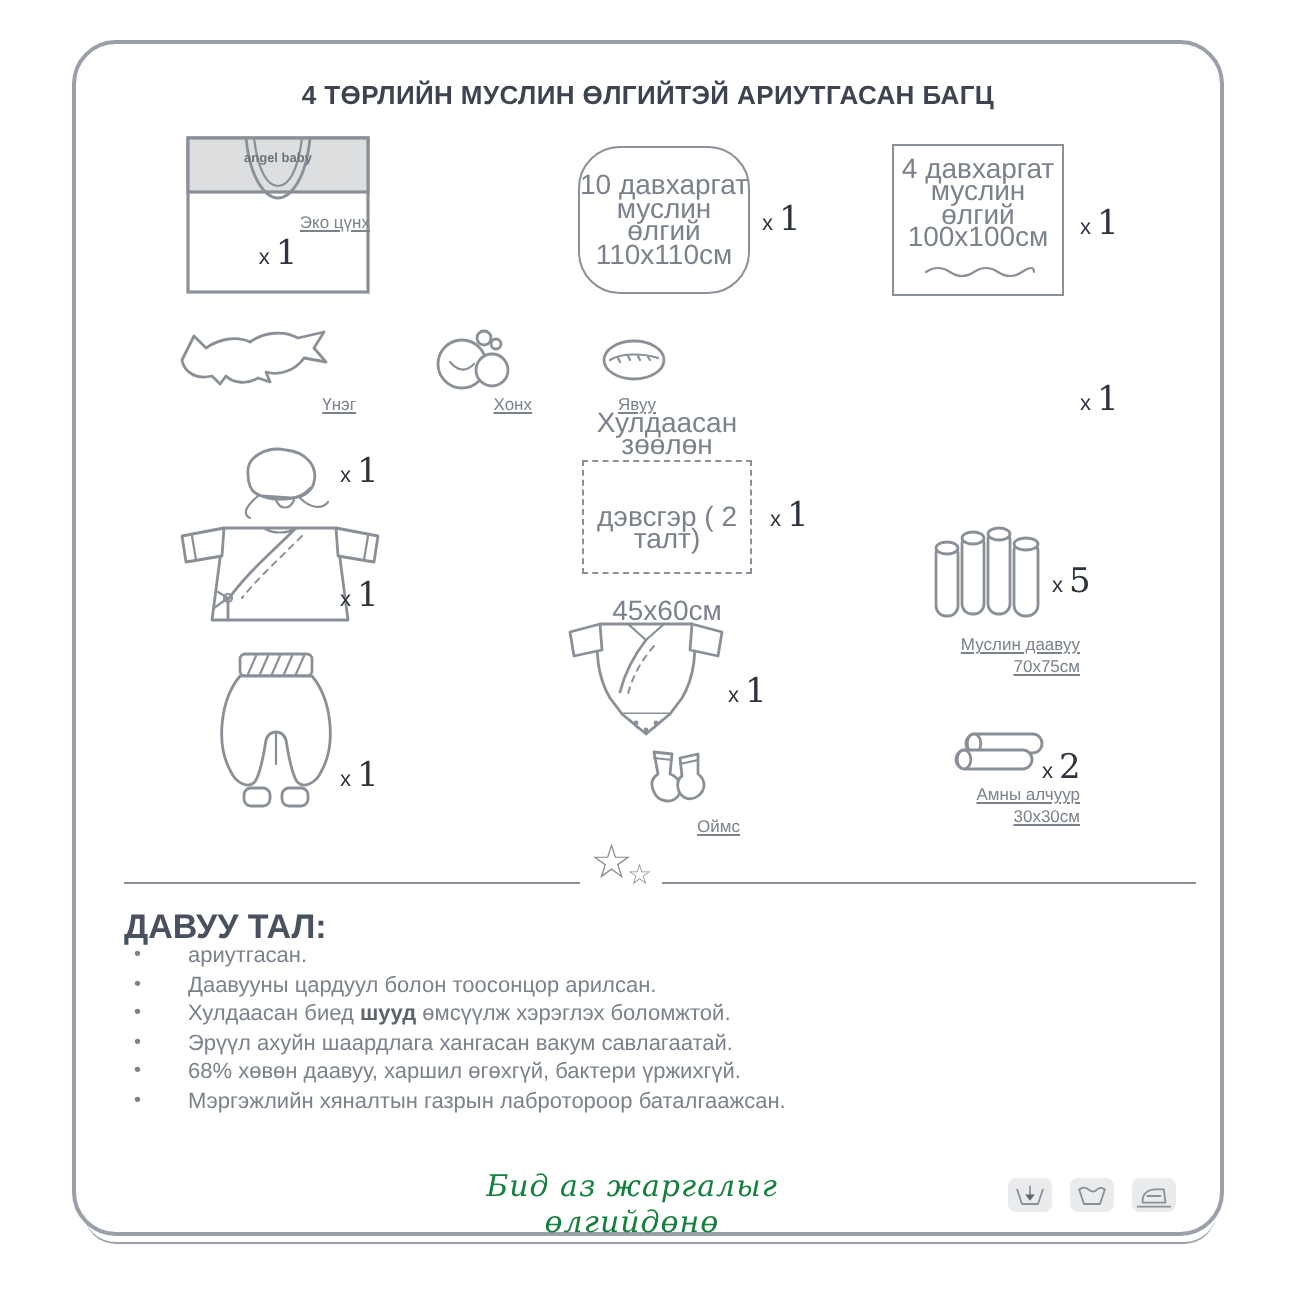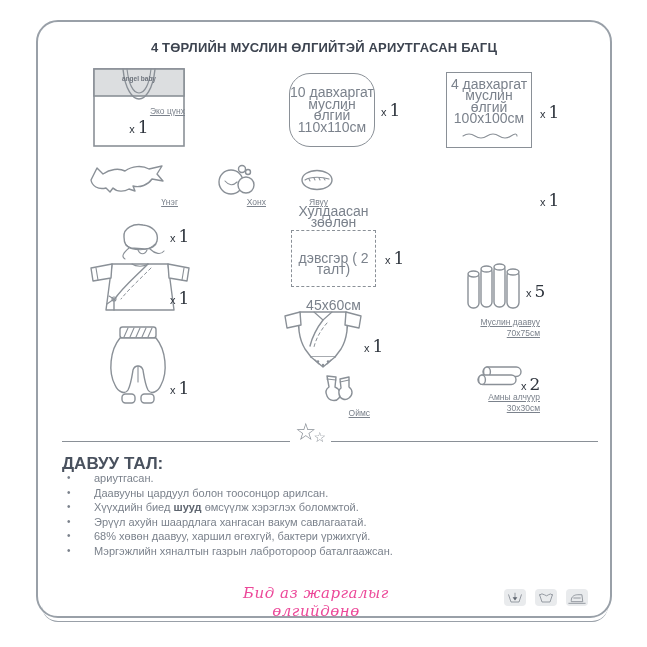--- a/index.html
+++ b/index.html
@@ -34,21 +34,21 @@
   .star-sm { font-size:14px; margin-left:-3px; }
 
   .adv-head { left:62px; top:454px; font-size:17px; font-weight:bold; color:#49515e; }
   .bullets { left:62px; top:471px; width:528px; }
   .bullet { display:flex; }
   .dot { width:32px; color:#7b828c; font-size:10px; line-height:14.6px; padding-left:5px; }
   .btext { flex:1; color:#7b828c; font-size:11px; line-height:14.6px; }
   .btext b { color:#5d646e; }
   .jline { text-align:justify; text-align-last:justify; }
 
-  .slogan { left:210px; top:584px; width:212px; text-align:center; font-family:"DejaVu Serif", serif; font-style:italic; font-size:15px; color:#ec4899; letter-spacing:.5px; }
+  .slogan { left:210px; top:584px; width:212px; text-align:center; font-family:"DejaVu Serif", serif; font-style:italic; font-size:15px; color:#15803d; letter-spacing:.5px; }
   .badges { left:504px; top:589px; display:flex; gap:9px; }
   .badge { width:22px; height:17px; background:#e9ebed; border-radius:4px; display:flex; align-items:center; justify-content:center; }
 </style>
 </head>
 <body>
 
 <div class="page">
 
   <div class="abs card"></div>
   <div class="abs card-echo"></div>
@@ -262,21 +262,21 @@
       <div class="btext">
         <div>ариутгасан.</div>
       </div>
     </div>
     <div class="bullet">
       <span class="dot">•</span>
       <div class="btext">Даавууны цардуул болон тоосонцор арилсан.</div>
     </div>
     <div class="bullet">
       <span class="dot">•</span>
-      <div class="btext"><span>Хүүхдийн биед </span><b>шууд</b><span> өмсүүлж хэрэглэх боломжтой.</span></div>
+      <div class="btext"><span>Хулдаасан биед </span><b>шууд</b><span> өмсүүлж хэрэглэх боломжтой.</span></div>
     </div>
     <div class="bullet">
       <span class="dot">•</span>
       <div class="btext">Эрүүл ахуйн шаардлага хангасан вакум савлагаатай.</div>
     </div>
     <div class="bullet">
       <span class="dot">•</span>
       <div class="btext">68% хөвөн даавуу, харшил өгөхгүй, бактери үржихгүй.</div>
     </div>
     <div class="bullet">

